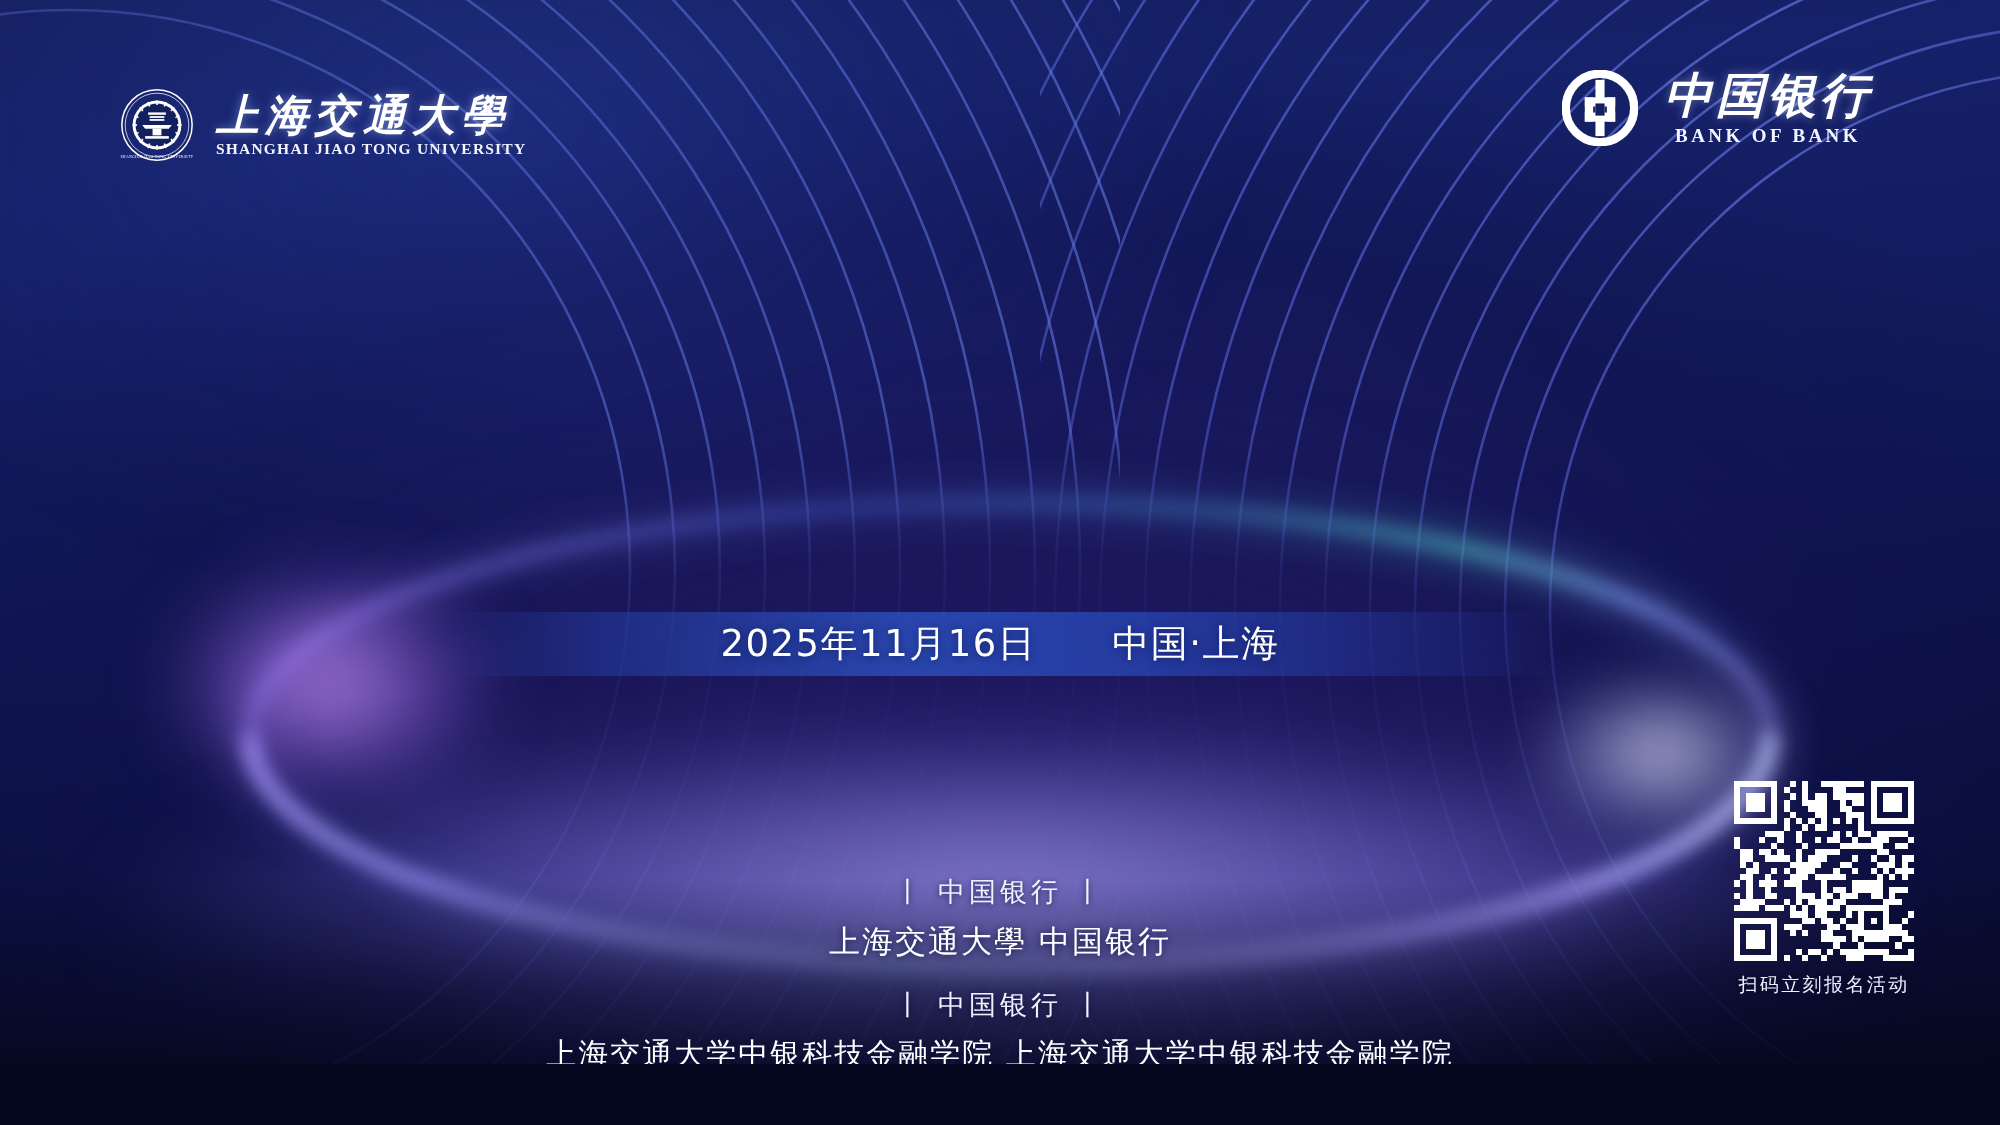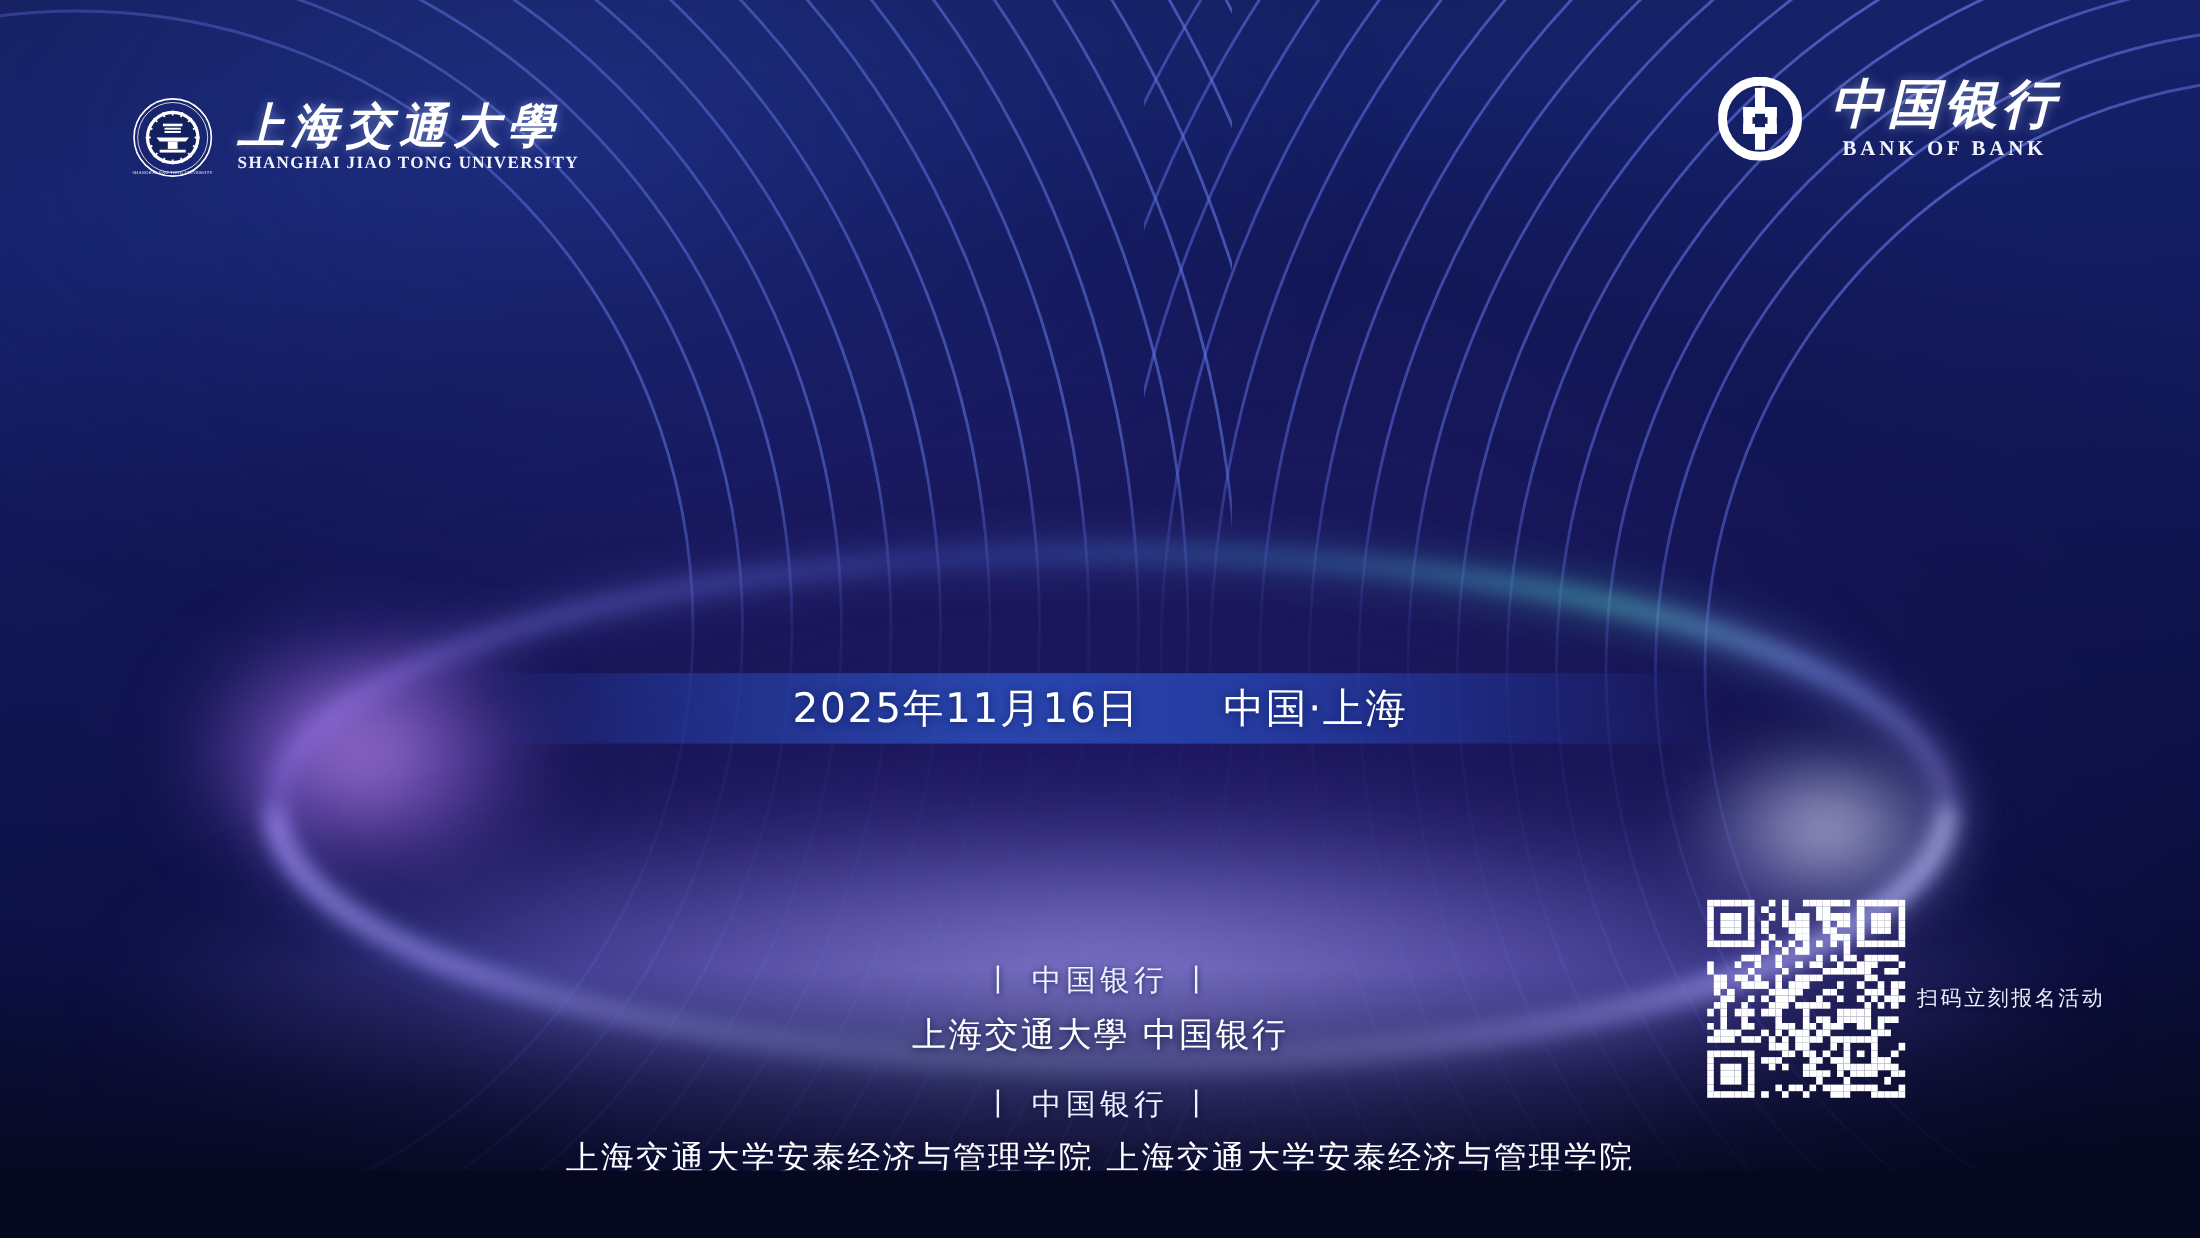--- a/index.html
+++ b/index.html
@@ -149,21 +149,21 @@
   .org-body{
     font-size:31px; letter-spacing:2px; line-height:1.55;
     color:#ffffff; text-shadow:0 1px 7px rgba(8,14,60,.85);
   }
   .org-head.second{ margin-top:14px; }
   .org-body.second{ font-size:30px; }
 
   
   .qr-block{
     position:absolute; right:86px; bottom:66px;
-    display:flex; flex-direction:row; align-items:center; gap:11px;
+    display:flex; flex-direction:column; align-items:center; gap:11px;
   }
   .qr-code{
     width:180px; height:180px;
     display:grid;
     grid-template-columns:repeat(29,1fr);
     grid-template-rows:repeat(29,1fr);
   }
   .qr-code i{ display:block; }
   .qr-on{ background:#ffffff; }
   .qr-caption{
@@ -338,21 +338,21 @@
 
   <div class="date-bar">
     <span>2025年11月16日</span>
     <span>中国·上海</span>
   </div>
 
   <div class="orgs">
     <div class="org-head">丨 中国银行 丨</div>
     <div class="org-body">上海交通大學  中国银行</div>
     <div class="org-head second">丨 中国银行 丨</div>
-    <div class="org-body second">上海交通大学安泰经济与管理学院  上海交通大学安泰经济与管理学院</div>
+    <div class="org-body second">上海交通大学中银科技金融学院  上海交通大学中银科技金融学院</div>
   </div>
 
   <div class="qr-block">
     <div class="qr-code" id="qr-code">
         <i class="qr-on"></i>
         <i class="qr-on"></i>
         <i class="qr-on"></i>
         <i class="qr-on"></i>
         <i class="qr-on"></i>
         <i class="qr-on"></i>

